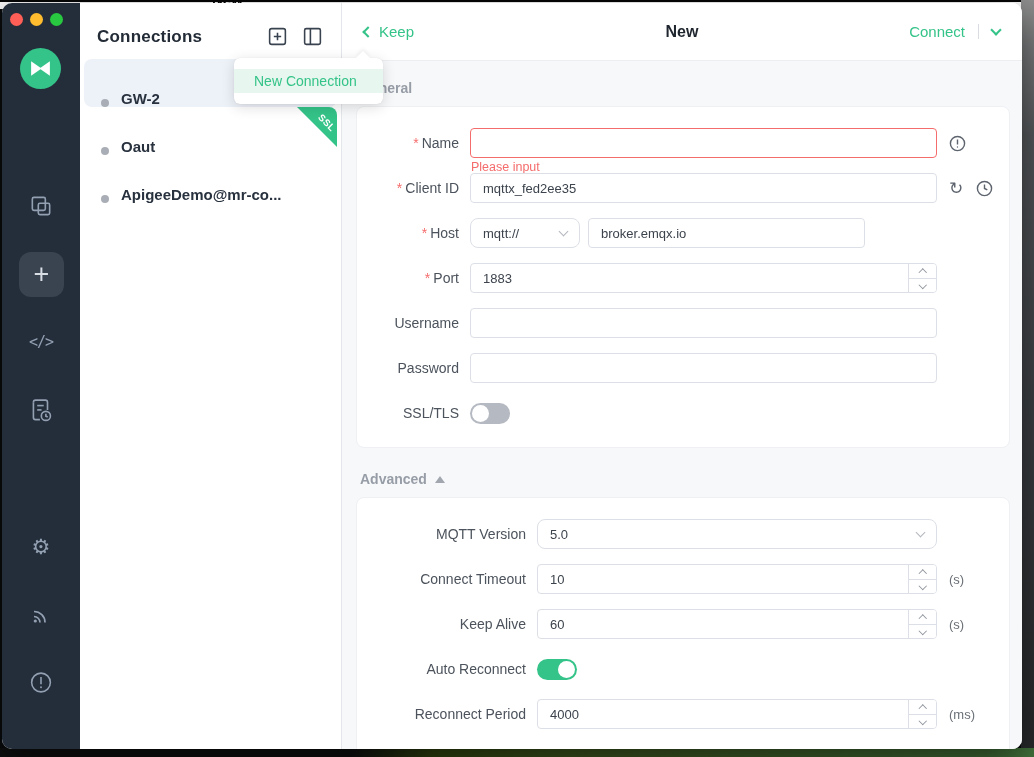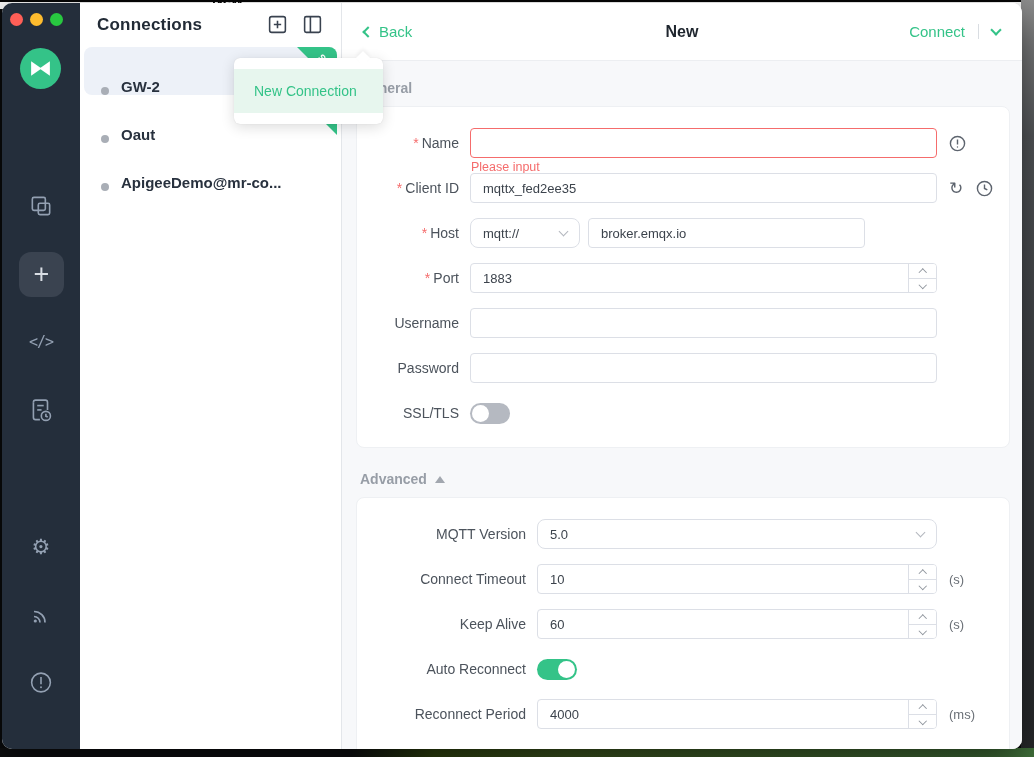--- a/index.html
+++ b/index.html
@@ -26,39 +26,39 @@
           display:flex; align-items:center; justify-content:center; }
   .side-ic { position:absolute; left:50%; transform:translateX(-50%); color:#93a0b2; display:flex; align-items:center; justify-content:center; }
   .side-ic svg { display:block; }
   .plus-btn { position:absolute; left:17px; top:249px; width:45px; height:45px; border-radius:12px; background:#3a4350;
               color:#d9dee4; font-size:27px; font-weight:300; display:flex; align-items:center; justify-content:center; line-height:1; }
   .code-ic { font-family:"DejaVu Sans Mono", monospace; font-size:15px; letter-spacing:-1px; }
   .gear-ic { font-size:21px; line-height:1; }
 
   
   .panel { width:262px; flex:none; background:#fff; border-right:1px solid #e3e6ea; position:relative; }
-  .panel-head { display:flex; align-items:center; padding:11px 18px 9px 17px; }
+  .panel-head { display:flex; align-items:center; padding:23px 18px 9px 17px; }
   .panel-title { font-size:17px; font-weight:bold; color:#222b36; flex:1; letter-spacing:.2px; }
   .panel-head .hic { margin-left:14px; color:#39424f; display:flex; }
   .clist { padding-top:3px; }
   .citem { position:relative; height:48px; display:flex; align-items:flex-end; padding-left:17px; margin:0 4px; border-radius:8px; overflow:hidden; }
   .citem.selected { background:#edf1f8; }
   .dot { width:8px; height:8px; border-radius:50%; background:#a9aeb6; margin-right:12px; flex:none; }
   .clabel { font-size:15px; font-weight:600; color:#28313e; white-space:nowrap; }
   .ribbon { position:absolute; top:0; right:0; width:40px; height:40px; background:#34c388;
             clip-path:polygon(0 0,100% 0,100% 100%); }
   .ribbon i { position:absolute; top:10px; right:0px; font-style:normal; color:#fff; font-size:9.5px; font-weight:bold;
               transform:rotate(45deg); letter-spacing:.5px; }
 
   
   .menu { position:absolute; left:154px; top:55px; width:149px; background:#fff; border-radius:6px; z-index:40;
           box-shadow:0 3px 14px rgba(0,0,0,.14), 0 0 1px rgba(0,0,0,.15); padding:11px 0; }
   .menu::before { content:""; position:absolute; top:-5px; left:124px; width:10px; height:10px; background:#fff;
                   transform:rotate(45deg); box-shadow:-2px -2px 4px rgba(0,0,0,.05); }
-  .mitem { height:44px; display:flex; align-items:center; padding:0 20px; font-size:14px; color:#5a5e66; }
+  .mitem { height:24px; display:flex; align-items:center; padding:0 20px; font-size:14px; color:#5a5e66; }
   .mitem.active { background:#e7f6ee; color:#34c388; }
 
   
   .main { flex:1; background:#f7f8fa; display:flex; flex-direction:column; overflow:hidden; }
   .topbar { height:58px; flex:none; background:#fff; border-bottom:1px solid #eceef1; display:flex; align-items:center; padding:0 22px; position:relative; }
   .back { display:flex; align-items:center; color:#34c388; font-size:15px; gap:7px; }
   .chev-left { width:8px; height:8px; border-left:2px solid #34c388; border-bottom:2px solid #34c388; transform:rotate(45deg); margin-top:1px; }
   .tb-title { position:absolute; left:0; right:0; text-align:center; font-size:16px; font-weight:bold; color:#1f262e; pointer-events:none; }
   .tb-right { margin-left:auto; display:flex; align-items:center; gap:13px; z-index:2;text-align:center; }
   .connect { color:#34c388; font-size:15px; }
@@ -216,21 +216,21 @@
 
     <div class="menu">
       <div class="mitem active">New Connection</div>
     </div>
   </section>
 
   <main class="main">
     <div class="topbar">
       <span class="back">
         <span class="chev-left"></span>
-        <span>Back</span>
+        <span>Keep</span>
       </span>
       <span class="tb-title">New</span>
       <span class="tb-right">
         <span class="connect">Connect</span>
         <span class="vdiv"></span>
         <span class="chev-dn-g"></span>
       </span>
     </div>
 
     <div class="content">

